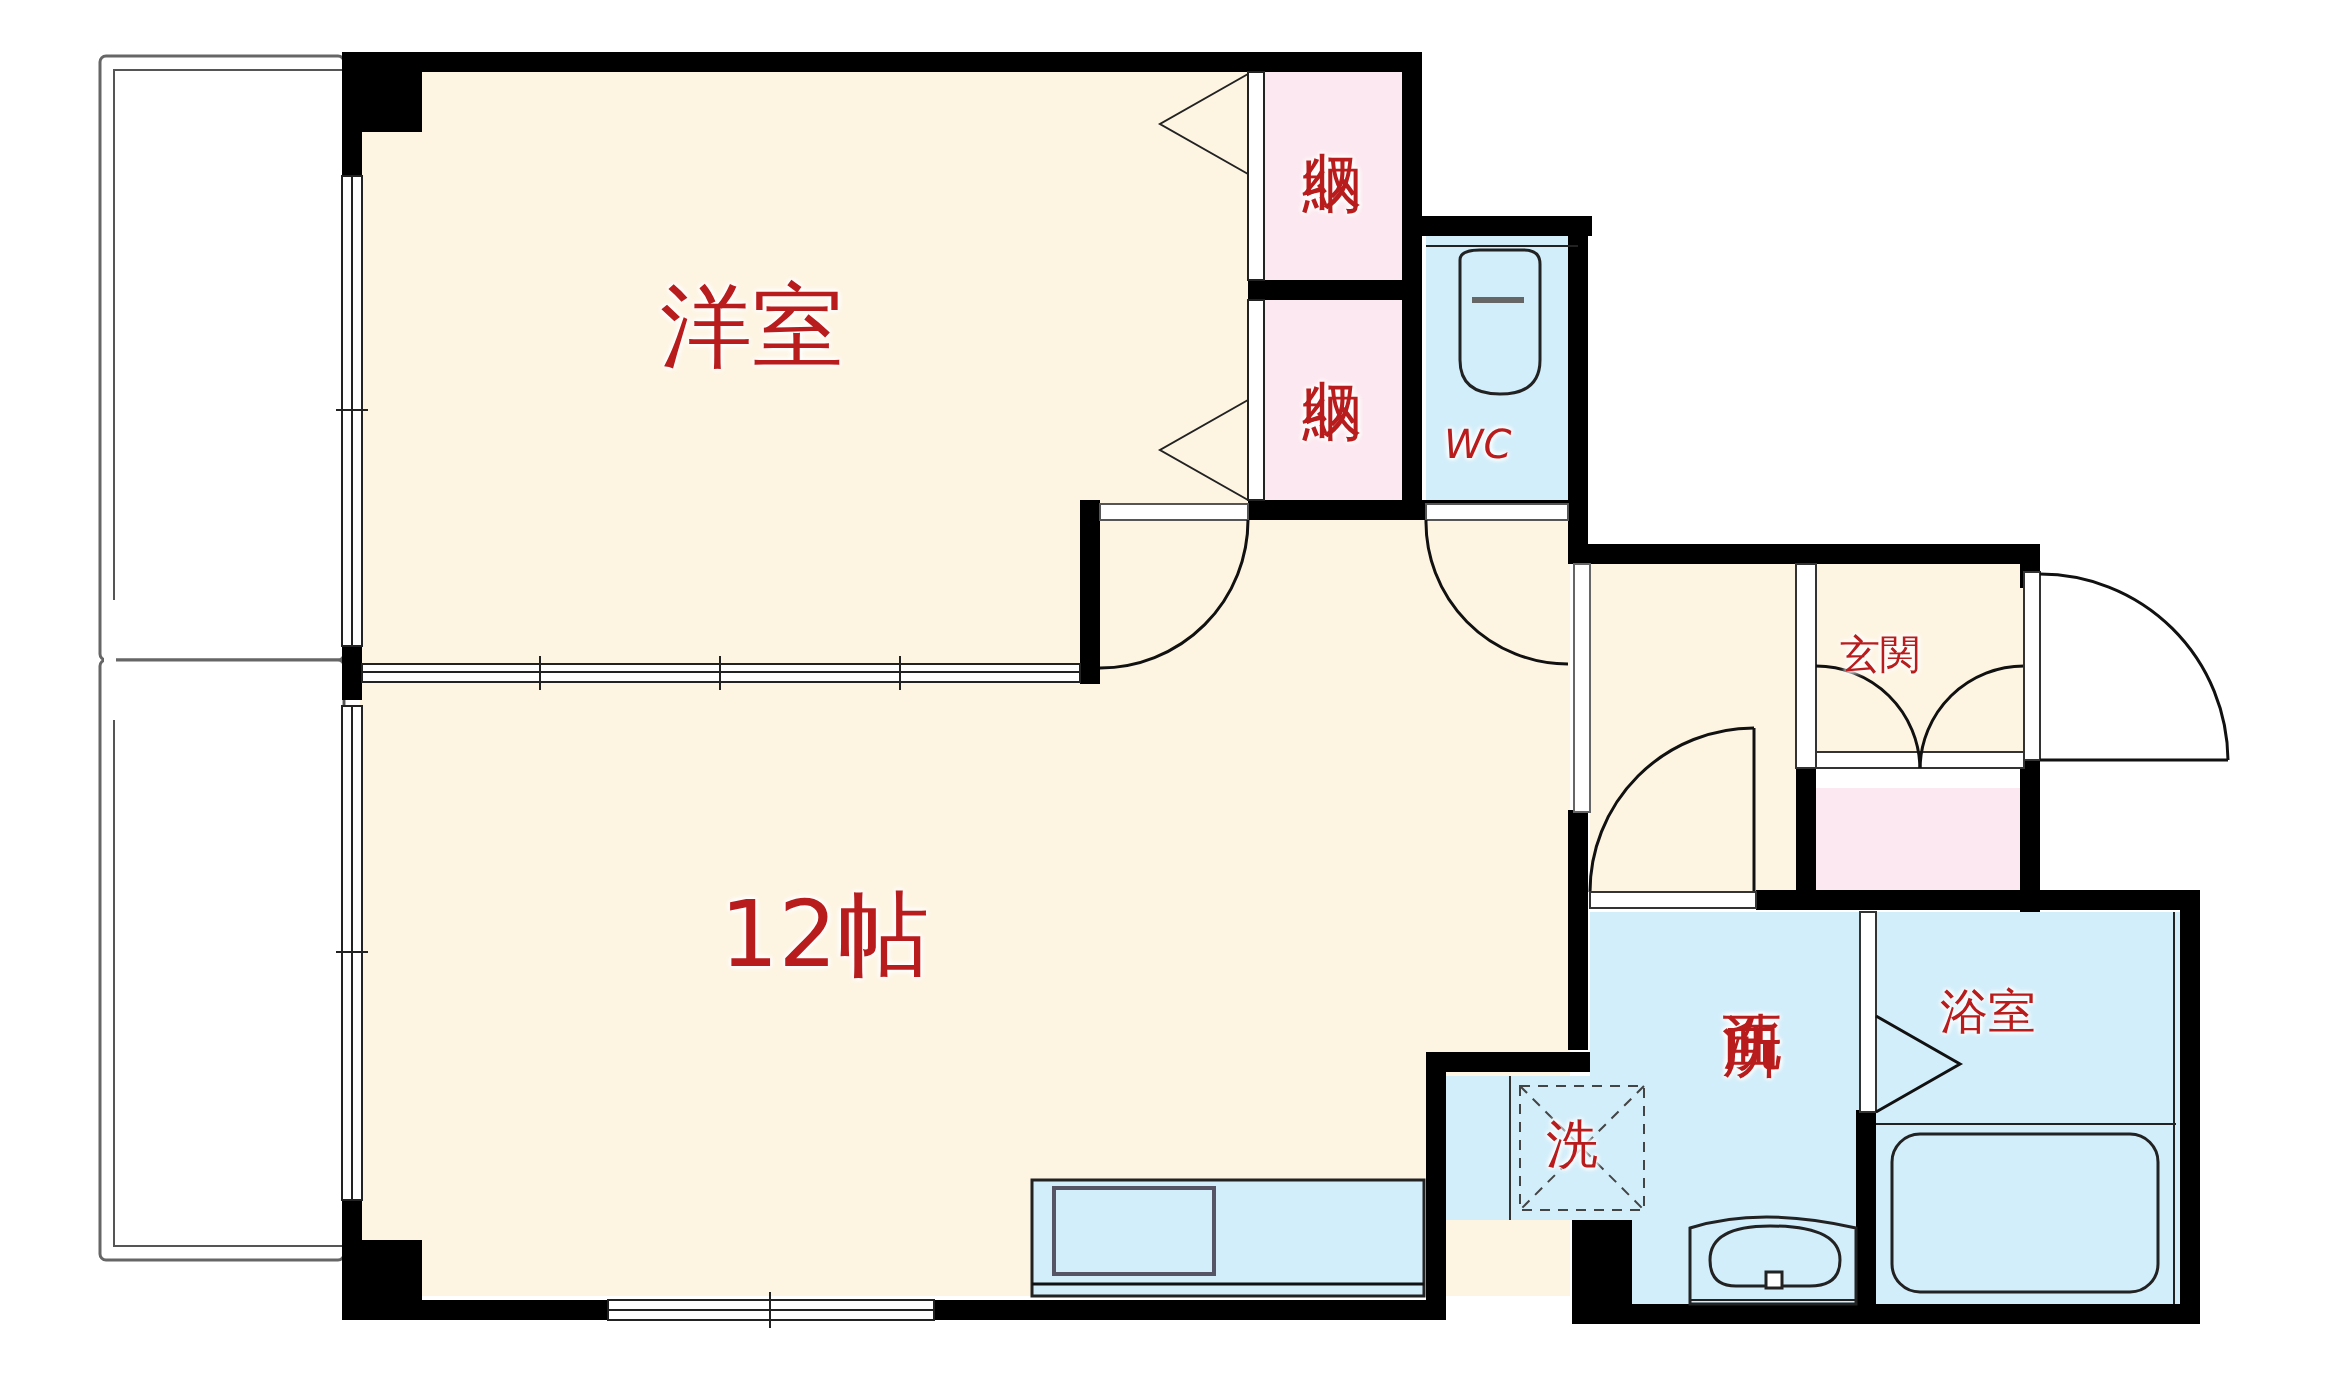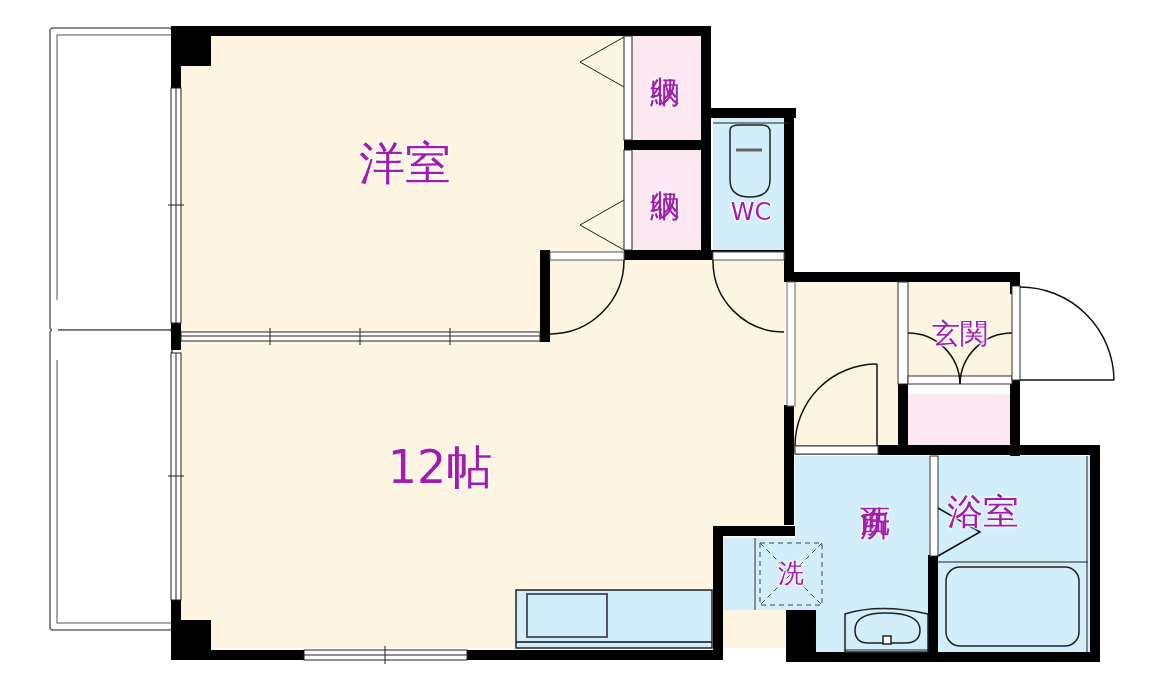--- a/index.html
+++ b/index.html
@@ -1,19 +1,19 @@
 <!DOCTYPE html>
 <html><head>
 <meta charset="utf-8">
 <style>
   html, body { margin: 0; padding: 0; background: #ffffff; }
   body { width: 1169px; height: 695px; position: relative; overflow: hidden;
          font-family: "DejaVu Sans", "Liberation Sans", sans-serif; }
   svg { position: absolute; left: 0; top: 0; }
-  .lbl { position: absolute; color: #a21caf; text-align: center; line-height: 1;
+  .lbl { position: absolute; color: #b91c1c; line-height: 1;
          text-shadow: 0 0 3px #fff, 0 0 3px #fff, 0 0 3px #fff, 0 0 2px #fff;
          font-family: "DejaVu Sans", "Liberation Sans", sans-serif; }
   .big { font-size: 46px; }
   .mid { font-size: 30px; }
   .vert { writing-mode: vertical-rl; letter-spacing: 2px; }
 </style>
 </head>
 <body>
 
 <svg width="1169" height="695" viewBox="0 0 1169 695">
@@ -150,17 +150,17 @@
 <div class="lbl big" style="left:330px;top:140px;width:150px;">
   <div>洋室</div>
 </div>
 
 <div class="lbl big" style="left:360px;top:442px;width:160px;">
   <div style="margin-top:2px;">12帖</div>
 </div>
 
 <div class="lbl mid vert" style="left:650px;top:52px;">収納</div>
 <div class="lbl mid vert" style="left:650px;top:166px;">収納</div>
-<div class="lbl" style="left:722px;top:200px;width:58px;font-size:24px;">WC</div>
-<div class="lbl" style="left:920px;top:320px;width:80px;font-size:28px;">玄関</div>
+<div class="lbl" style="left:722px;top:212px;width:58px;font-size:20px;font-style:italic;">WC</div>
+<div class="lbl" style="left:920px;top:320px;width:80px;font-size:20px;font-family:Liberation Mono, monospace;">玄関</div>
 <div class="lbl mid vert" style="left:860px;top:482px;">洗面所</div>
 <div class="lbl" style="left:773px;top:560px;width:36px;font-size:26px;">洗</div>
-<div class="lbl" style="left:938px;top:494px;width:90px;font-size:36px;">浴室</div>
+<div class="lbl" style="left:970px;top:494px;width:90px;font-size:24px;">浴室</div>
 
 </body></html>

